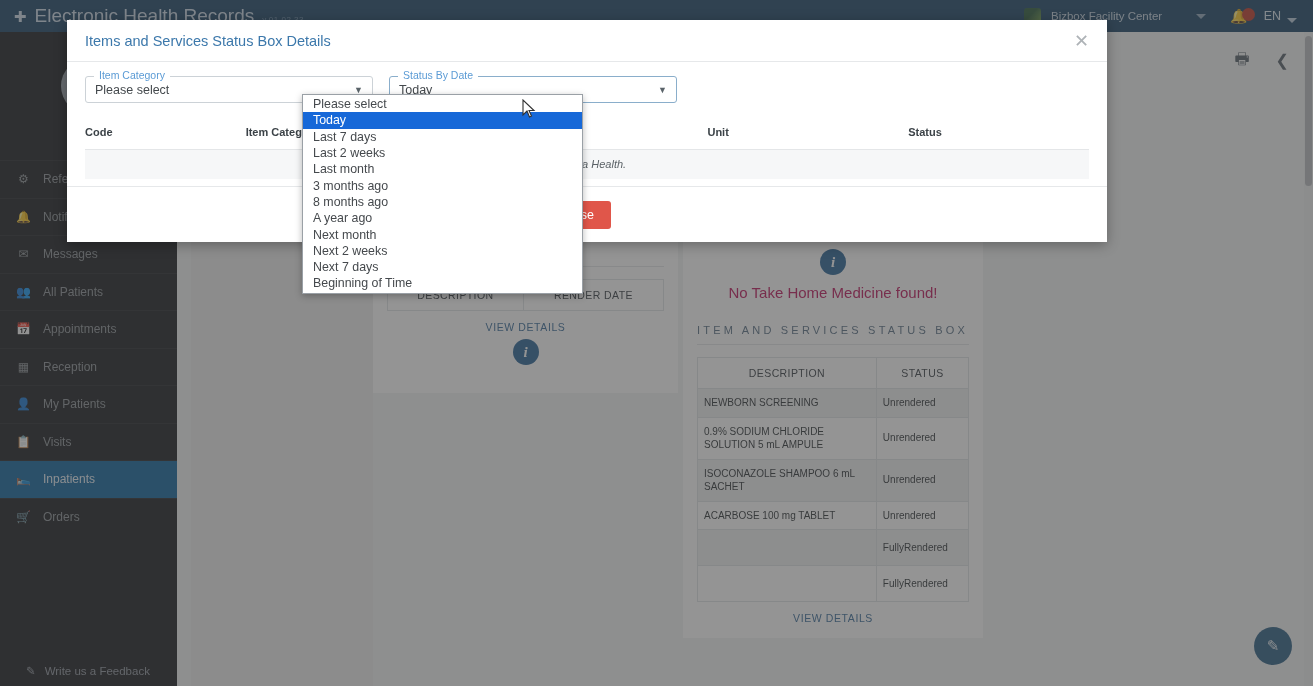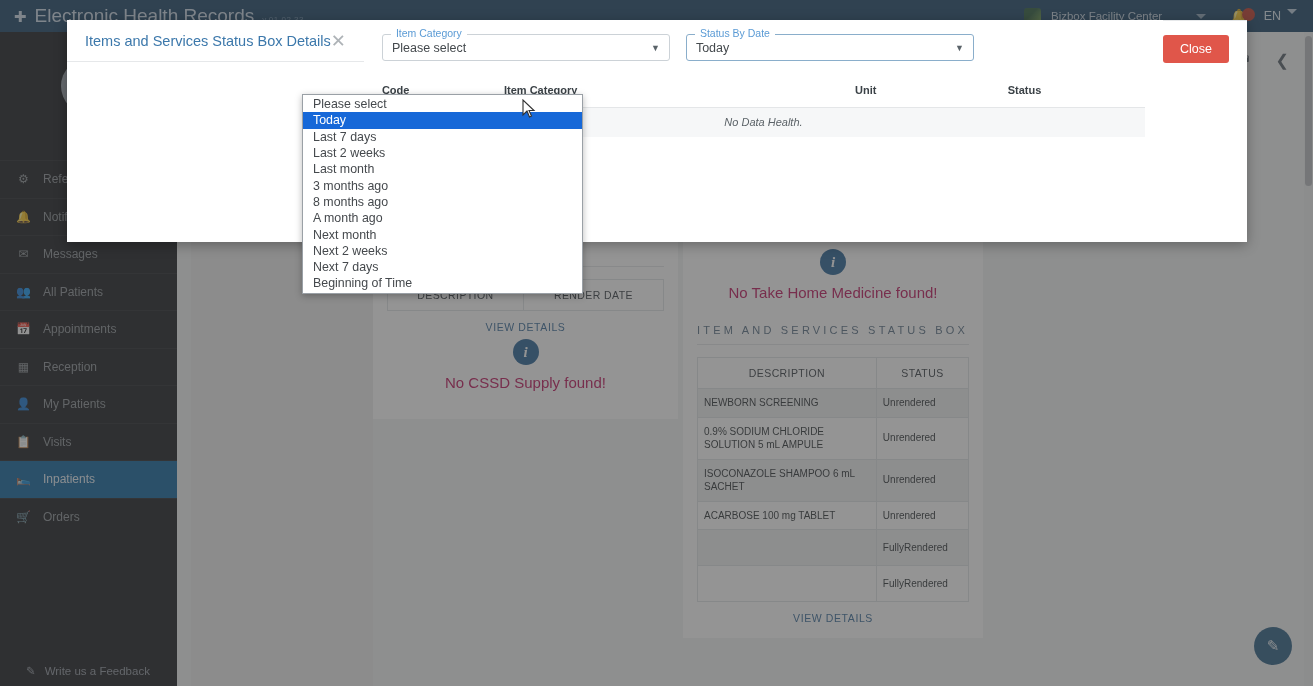--- a/index.html
+++ b/index.html
@@ -46,21 +46,21 @@
   .bell-wrap { position: relative; padding: 0 16px 0 18px; }
   .bell { font-size: 14px; color: #a8bccd; }
   .bell-badge {
     position: absolute; top: 1px; right: 9px;
     background: #c0392b; color: #f1d6d3; font-size: 8px;
     min-width: 13px; height: 13px; border-radius: 7px;
     display: flex; align-items: center; justify-content: center;
     padding: 0 3px;
   }
   .lang {
-    display: flex; align-items: flex-start; gap: 6px; font-size: 12.5px;
+    display: flex; align-items: flex-end; gap: 6px; font-size: 12.5px;
     color: #dbe6ef; padding-right: 16px;
   }
   .lang .caret-down { margin-left: 0; border-top-color: #b9cadb; }
 
   
   .sidebar {
     position: absolute; top: 32px; left: 0; width: 177px; bottom: 0;
     background: #1b1d21;
   }
   .profile {
@@ -165,23 +165,23 @@
     background: #b8bcbf; border-radius: 4px;
   }
 
   
   .backdrop {
     position: absolute; inset: 0; background: rgba(64,64,64,0.56);
   }
 
   
   .modal {
-    position: absolute; left: 67px; top: 20px; width: 1180px; height: 222px;
+    position: absolute; left: 67px; top: 20px; width: 1040px; height: 222px;
     background: #fff; box-shadow: 0 3px 12px rgba(0,0,0,.3);
-    display: flex; flex-direction: row;
+    display: flex; flex-direction: column;
   }
   .modal-header {
     height: 42px; display: flex; align-items: center;
     padding: 0 18px; border-bottom: 1px solid #e6e8ea;
   }
   .modal-title { font-size: 14.5px; color: #3c78ab; font-weight: 400; }
   .modal-close {
     margin-left: auto; font-size: 18px; color: #aeb3b7; line-height: 1;
   }
   .modal-body { flex: 1; padding: 14px 18px 0; position: relative; }
@@ -342,21 +342,20 @@
               <thead>
                   <tr>
                 <th>DESCRIPTION</th>
                 <th>RENDER DATE</th>
               </tr>
                 </thead>
             </table>
             <span class="view-details">VIEW DETAILS</span>
             <div class="empty-block">
               <div class="info-circle">i</div>
-              <div class="empty-text">No CSSD Supply found!</div>
             </div>
           </div>
         </div>
 
         <div class="panel-col col-right">
           <div class="panel" style="position:absolute; top:-36px; left:0; width:300px;">
             <div class="panel-title">TAKE HOME MEDICINE</div>
             <div class="empty-block">
               <div class="info-circle">i</div>
               <div class="empty-text">No Take Home Medicine found!</div>
@@ -464,21 +463,21 @@
   </div>
 
   <div class="dropdown">
     <div class="dd-item">Please select</div>
     <div class="dd-item selected">Today</div>
     <div class="dd-item">Last 7 days</div>
     <div class="dd-item">Last 2 weeks</div>
     <div class="dd-item">Last month</div>
     <div class="dd-item">3 months ago</div>
     <div class="dd-item">8 months ago</div>
-    <div class="dd-item">A month ago</div>
+    <div class="dd-item">A year ago</div>
     <div class="dd-item">Next month</div>
     <div class="dd-item">Next 2 weeks</div>
     <div class="dd-item">Next 7 days</div>
     <div class="dd-item">Beginning of Time</div>
   </div>
 
   <svg class="cursor" viewBox="0 0 14 20">
     <path d="M1,1 L1,16 L5,12 L7.5,18 L9.5,17 L7,11.5 L12,11.5 Z" fill="#ffffff" stroke="#303030" stroke-width="1.1"></path>
   </svg>
 

